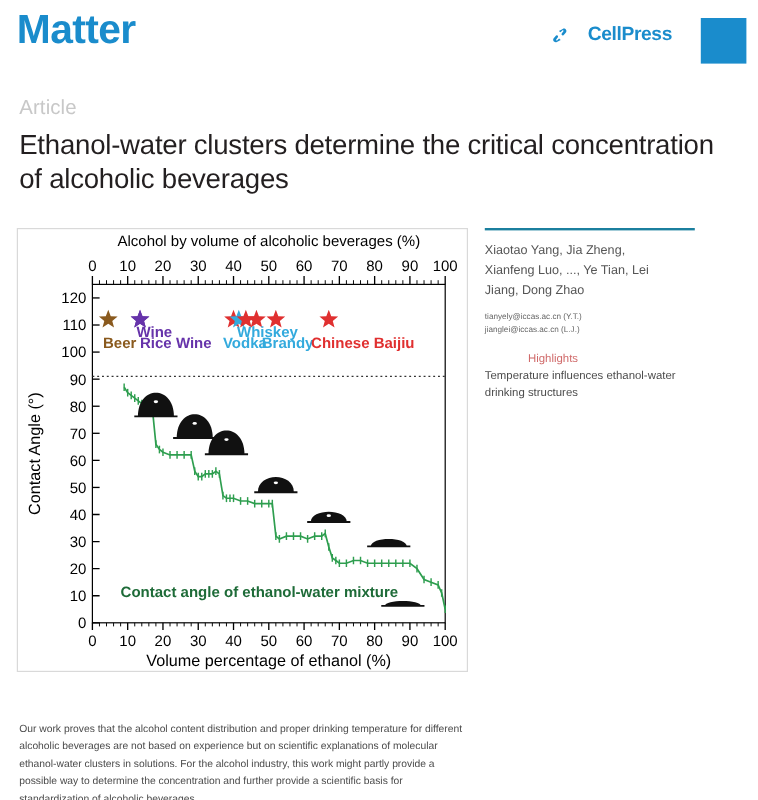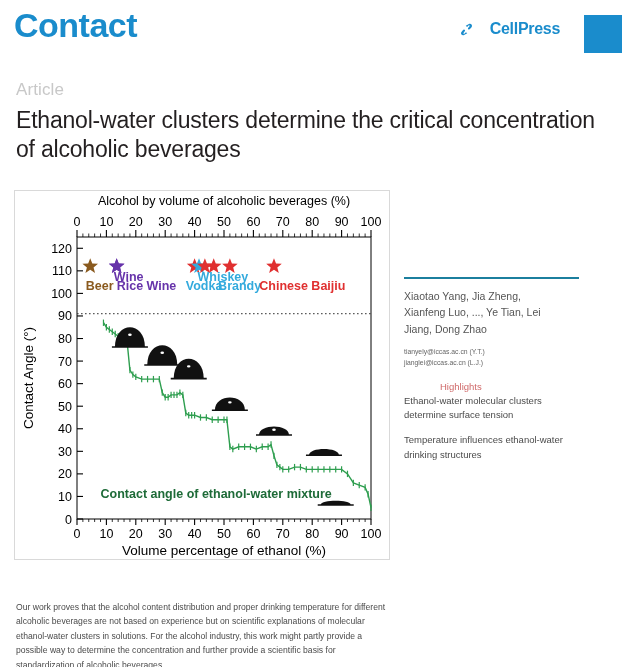--- a/index.html
+++ b/index.html
@@ -77,21 +77,20 @@
   }
 
   
   .body-cols {
     position: absolute;
     top: 190px;
     left: 0;
     right: 0;
     display: flex;
     gap: 0;
-    align-items: center;
   }
 
   
   .figure-panel {
     margin-left: 14px;
     width: 376px;
     height: 370px;
     border: 1px solid #d9d9d9;
     background: #fff;
     box-sizing: border-box;
@@ -150,21 +149,21 @@
     width: 378px;
     font-size: 8.6px;
     line-height: 1.68;
     color: #4a4a4a;
   }
 </style>
 </head>
 <body>
 
 <div class="header">
-  <div class="journal-title">Contact</div>
+  <div class="journal-title">Matter</div>
 
   <div class="cellpress">
     <svg class="cellpress-mark" viewBox="0 0 16 16">
       <path d="M10.6 2.2c1.9-1.1 4.1 1.1 3.0 3.0L11.9 7.3c-1.0 1.6-3.0 0.4-2.2-0.9l1.5-2.0c0.4-0.7-0.5-1.4-1.0-0.8L8.6 5.2 7.2 4.0z" fill="#1a8ccc"></path>
       <path d="M5.4 13.8c-1.9 1.1-4.1-1.1-3.0-3.0L4.1 8.7c1.0-1.6 3.0-0.4 2.2 0.9l-1.5 2.0c-0.4 0.7 0.5 1.4 1.0 0.8l1.6-1.6 1.4 1.2z" fill="#1a8ccc"></path>
     </svg>
     <span class="cellpress-word">CellPress</span>
   </div>
 
   <div class="brand-square"></div>
@@ -455,18 +454,17 @@
     <div class="sidebar-rule"></div>
 
     <div class="authors">Xiaotao Yang, Jia Zheng, Xianfeng Luo, ..., Ye Tian, Lei Jiang, Dong Zhao</div>
 
     <div class="correspondence">
       <div>tianyely@iccas.ac.cn (Y.T.)</div>
       <div>jianglei@iccas.ac.cn (L.J.)</div>
     </div>
 
     <div class="highlights-head">Highlights</div>
-    <div class="highlight-item">Ethanol-water molecular clusters determine surface tension</div>
     <div class="highlight-item">Temperature influences ethanol-water drinking structures</div>
   </div>
 </div>
 
 <div class="summary">Our work proves that the alcohol content distribution and proper drinking temperature for different alcoholic beverages are not based on experience but on scientific explanations of molecular ethanol-water clusters in solutions. For the alcohol industry, this work might partly provide a possible way to determine the concentration and further provide a scientific basis for standardization of alcoholic beverages.</div>
 
 </body></html>

